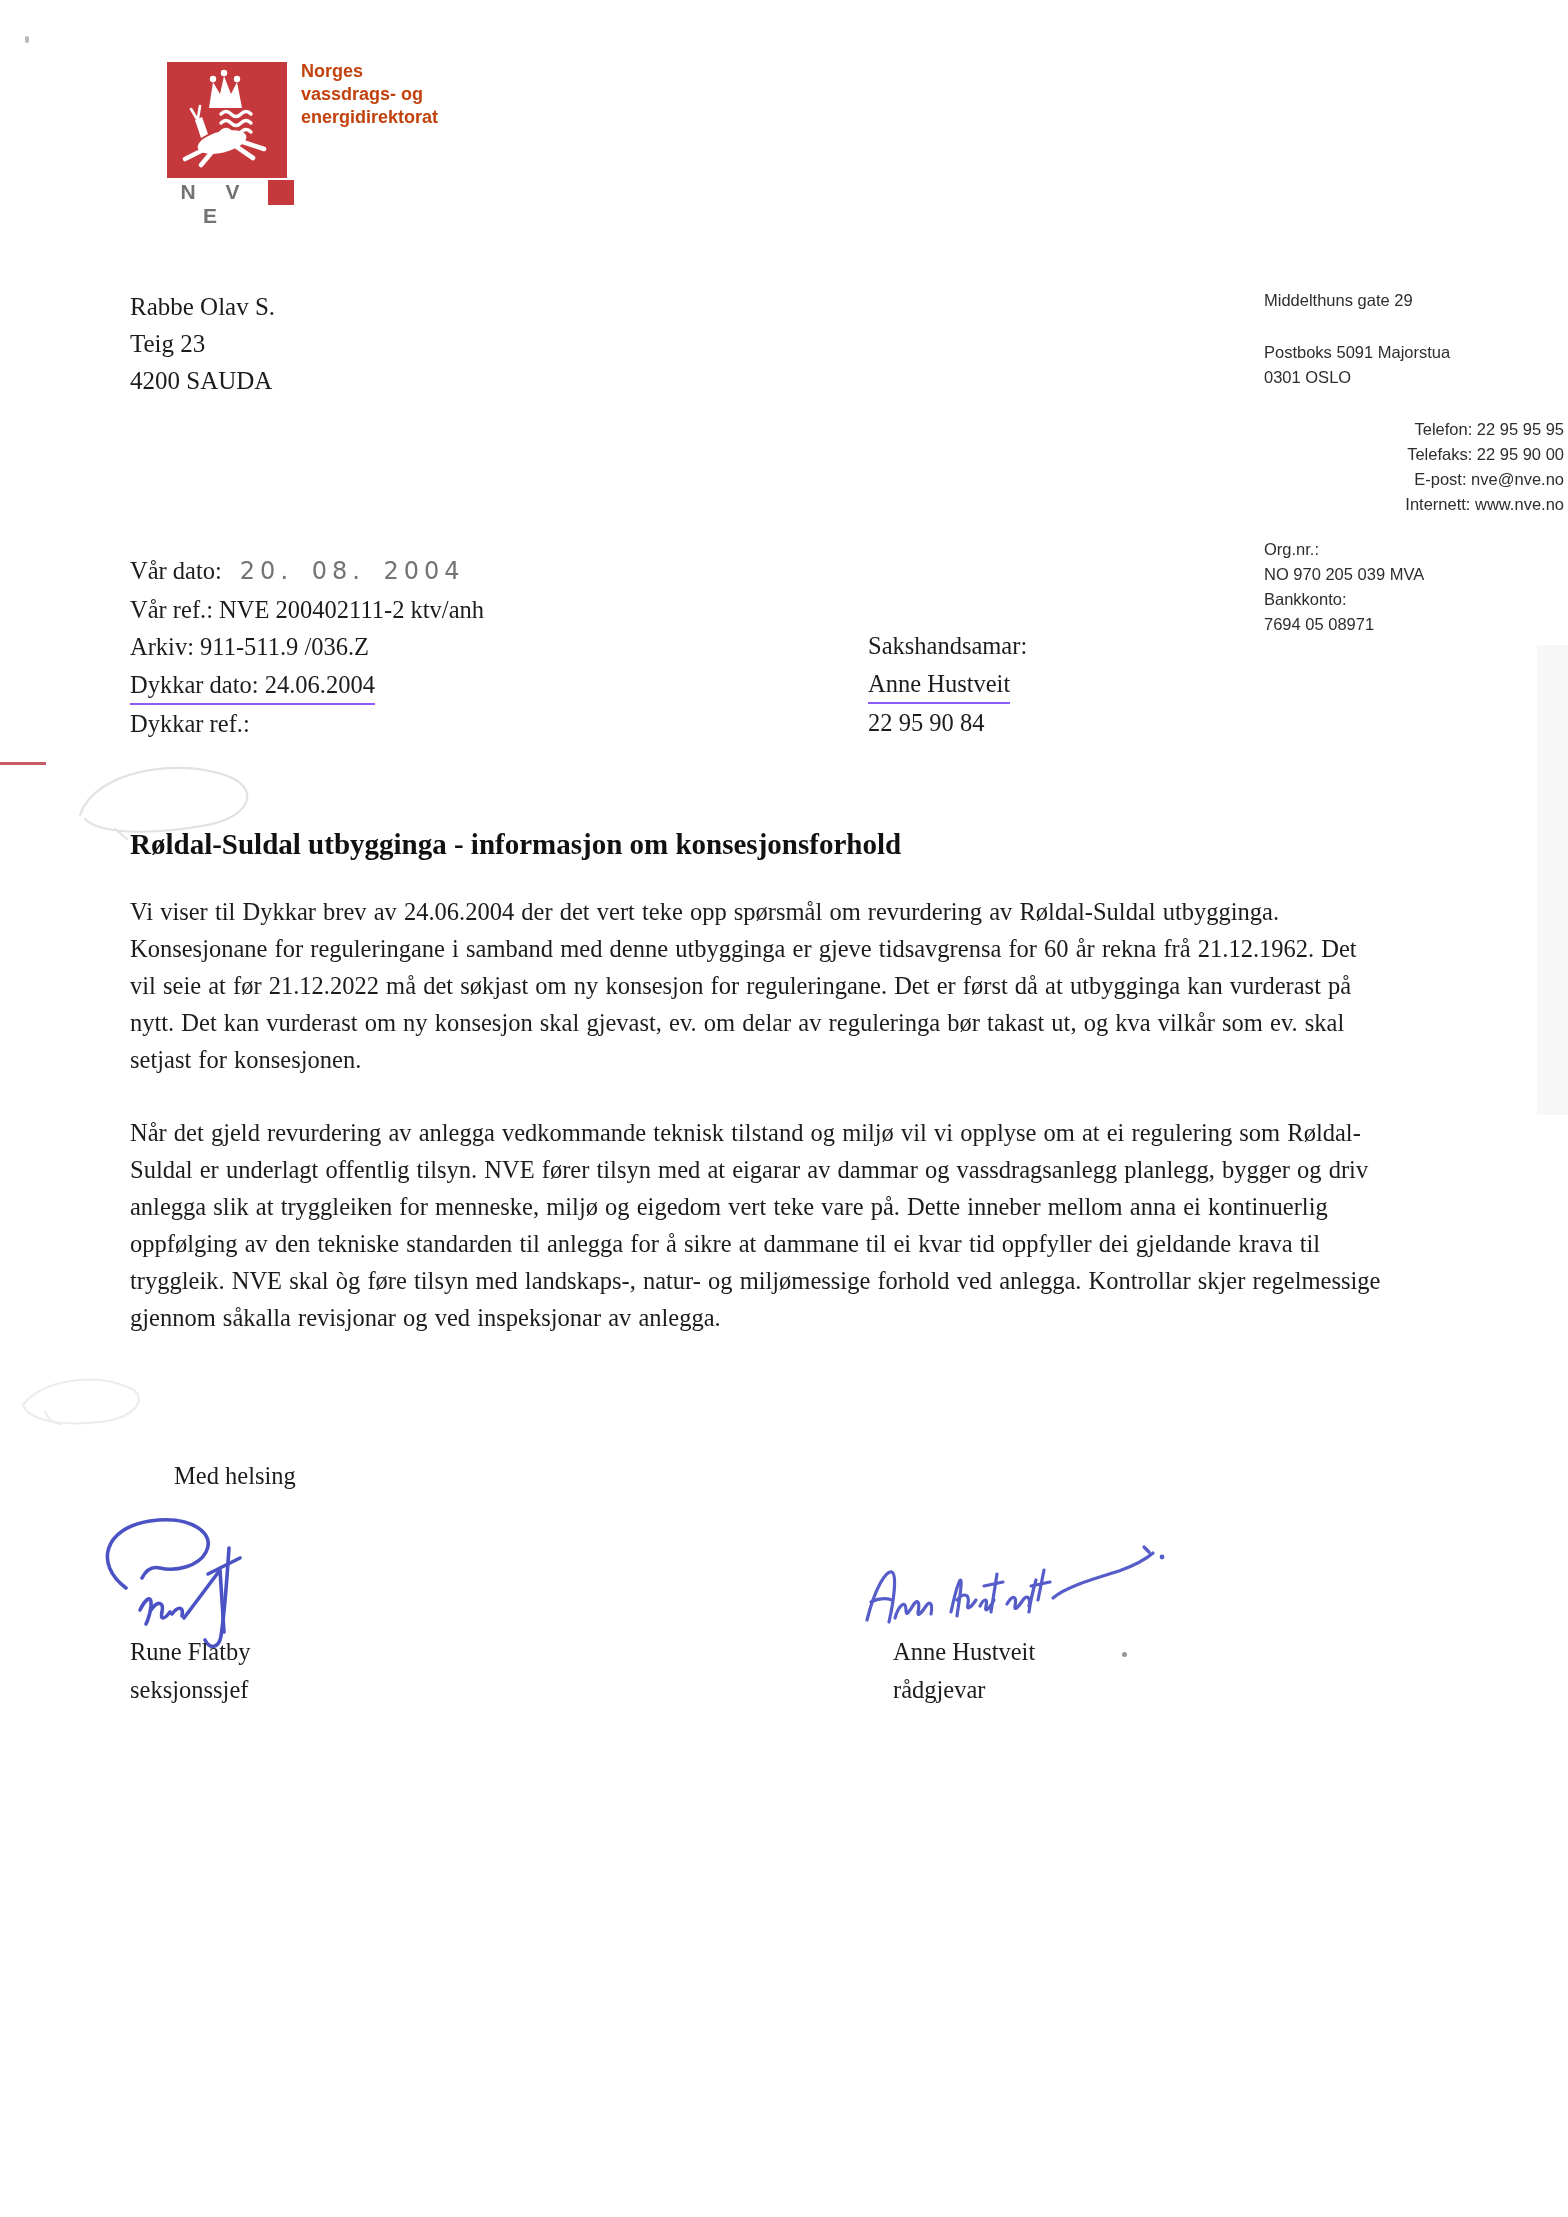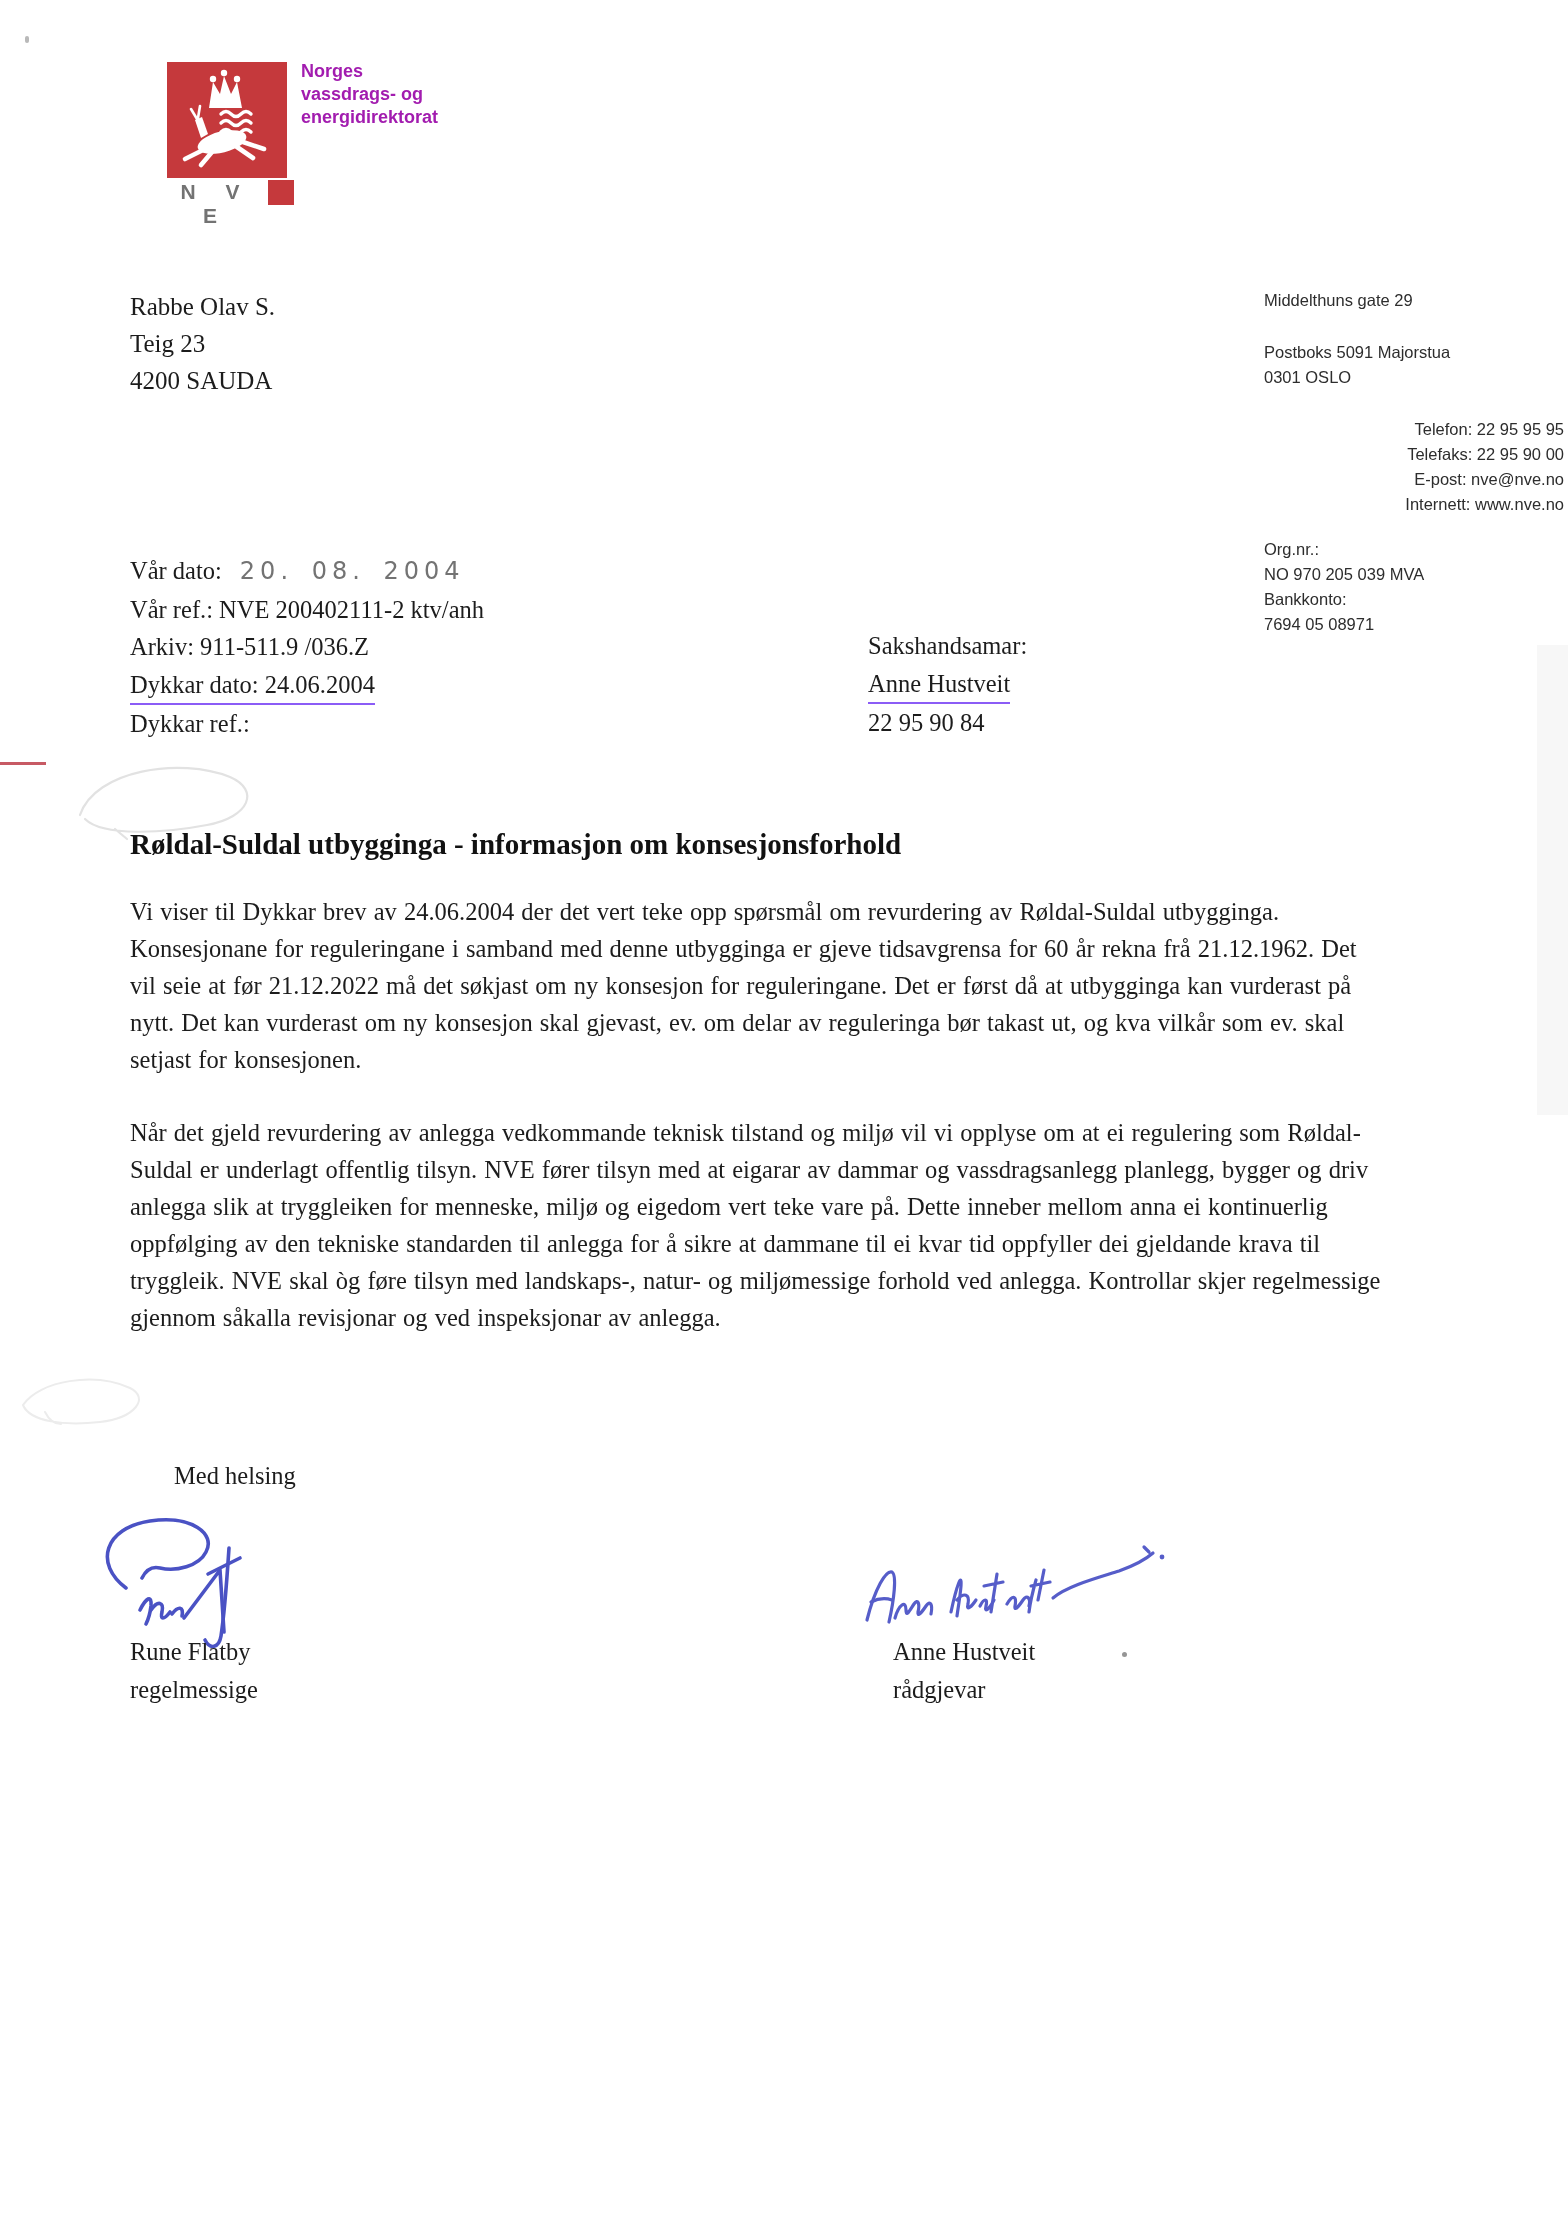--- a/index.html
+++ b/index.html
@@ -12,21 +12,21 @@
   .crest-box{position:absolute;left:167px;top:62px;width:120px;height:116px;background:#c5393c;}
   .crest-box svg{display:block;width:100%;height:100%;}
   .nve-acronym{
     position:absolute;left:160px;top:180px;width:112px;text-align:center;
     font-family:"Liberation Sans", sans-serif;font-weight:bold;font-size:21px;
     letter-spacing:12px;color:#737373;
   }
   .nve-smallsquare{position:absolute;left:268px;top:180px;width:26px;height:25px;background:#c5393c;}
   .org-name{
     position:absolute;left:301px;top:60px;font-family:"Liberation Sans", sans-serif;
-    font-weight:bold;font-size:18px;line-height:23px;color:#a21caf;
+    font-weight:bold;font-size:18px;line-height:23px;color:#c2410c;
   }
   
   .recipient{position:absolute;left:130px;top:288px;font-size:25px;line-height:37px;}
   
   .contact{
     position:absolute;left:1264px;top:288px;width:300px;
     font-family:"Liberation Sans", sans-serif;font-size:16.5px;line-height:25px;color:#2d2d2d;
   }
   .contact .group{margin-bottom:27px;}
   .contact .group.tight{margin-bottom:20px;text-align:right;}
@@ -173,21 +173,21 @@
       <path d="M38,76 C6,52 16,16 62,9 C104,3 128,22 118,40 C111,54 88,60 72,56 C64,54 58,58 54,66"></path>
       <path d="M52,98 C58,86 64,82 63,94 C62,102 60,108 58,112"></path>
       <path d="M63,98 C70,88 76,90 74,100 C72,108 76,108 82,100 M84,102 C90,94 96,94 94,104"></path>
       <path d="M96,106 L132,58 L136,120"></path>
       <path d="M141,36 C139,66 137,98 133,124 C131,136 122,138 117,128"></path>
       <path d="M120,62 L152,46"></path>
     </g>
   </svg>
   <div class="sig-block sig-left">
     <div>Rune Flatby</div>
-    <div>regelmessige</div>
+    <div>seksjonssjef</div>
   </div>
 
   <svg class="sig-svg" style="left:855px;top:1540px;" width="340" height="105" viewBox="0 0 340 105">
     <g stroke="#565dc9" stroke-width="3.2" fill="none" stroke-linecap="round" stroke-linejoin="round">
       <path d="M12,80 C20,48 31,30 37,32 C42,35 39,60 34,82"></path>
       <path d="M16,62 C24,58 31,58 37,60"></path>
       <path d="M40,78 C44,64 51,60 51,70 C51,78 55,70 59,64 C63,58 65,64 63,72 C62,78 67,72 71,66 C75,60 78,64 76,74"></path>
       <path d="M96,72 C102,44 107,32 106,46 C105,58 103,68 102,76 M102,60 C109,52 115,54 113,64 C111,72 117,66 121,60"></path>
       <path d="M125,66 C129,58 133,58 131,66 C129,74 135,68 139,60 M142,34 L136,72 M129,46 L148,42"></path>
       <path d="M152,64 C158,54 162,56 160,66 C159,72 164,66 168,60 C172,54 176,58 174,66 M181,40 C177,54 175,64 174,72 M183,60 L189,30 M176,46 L195,42"></path>

